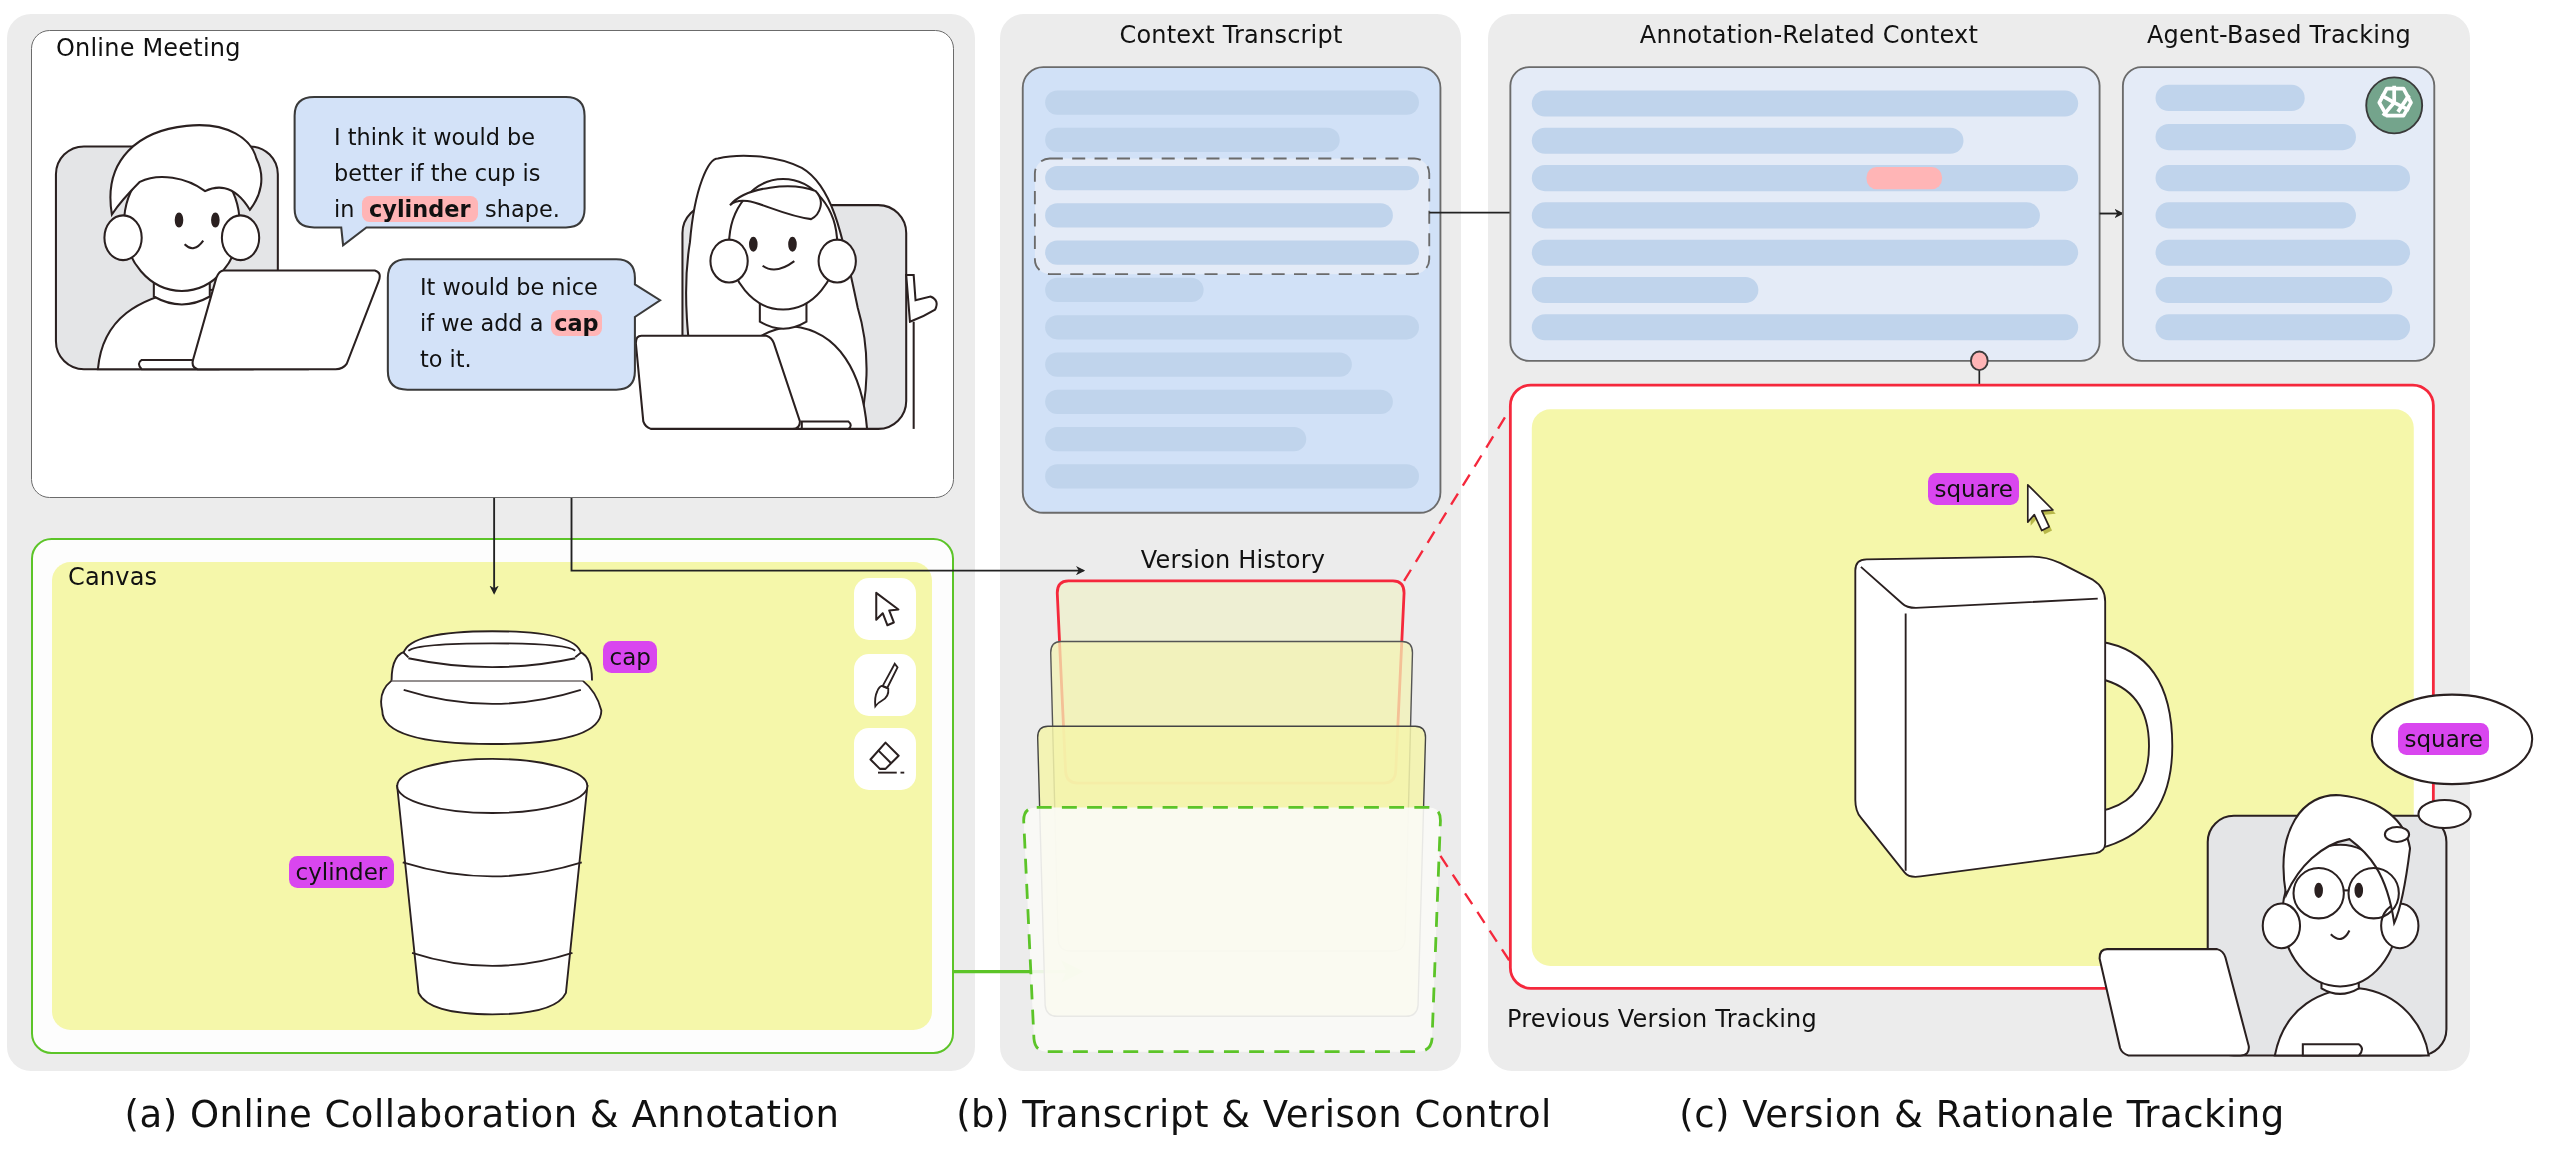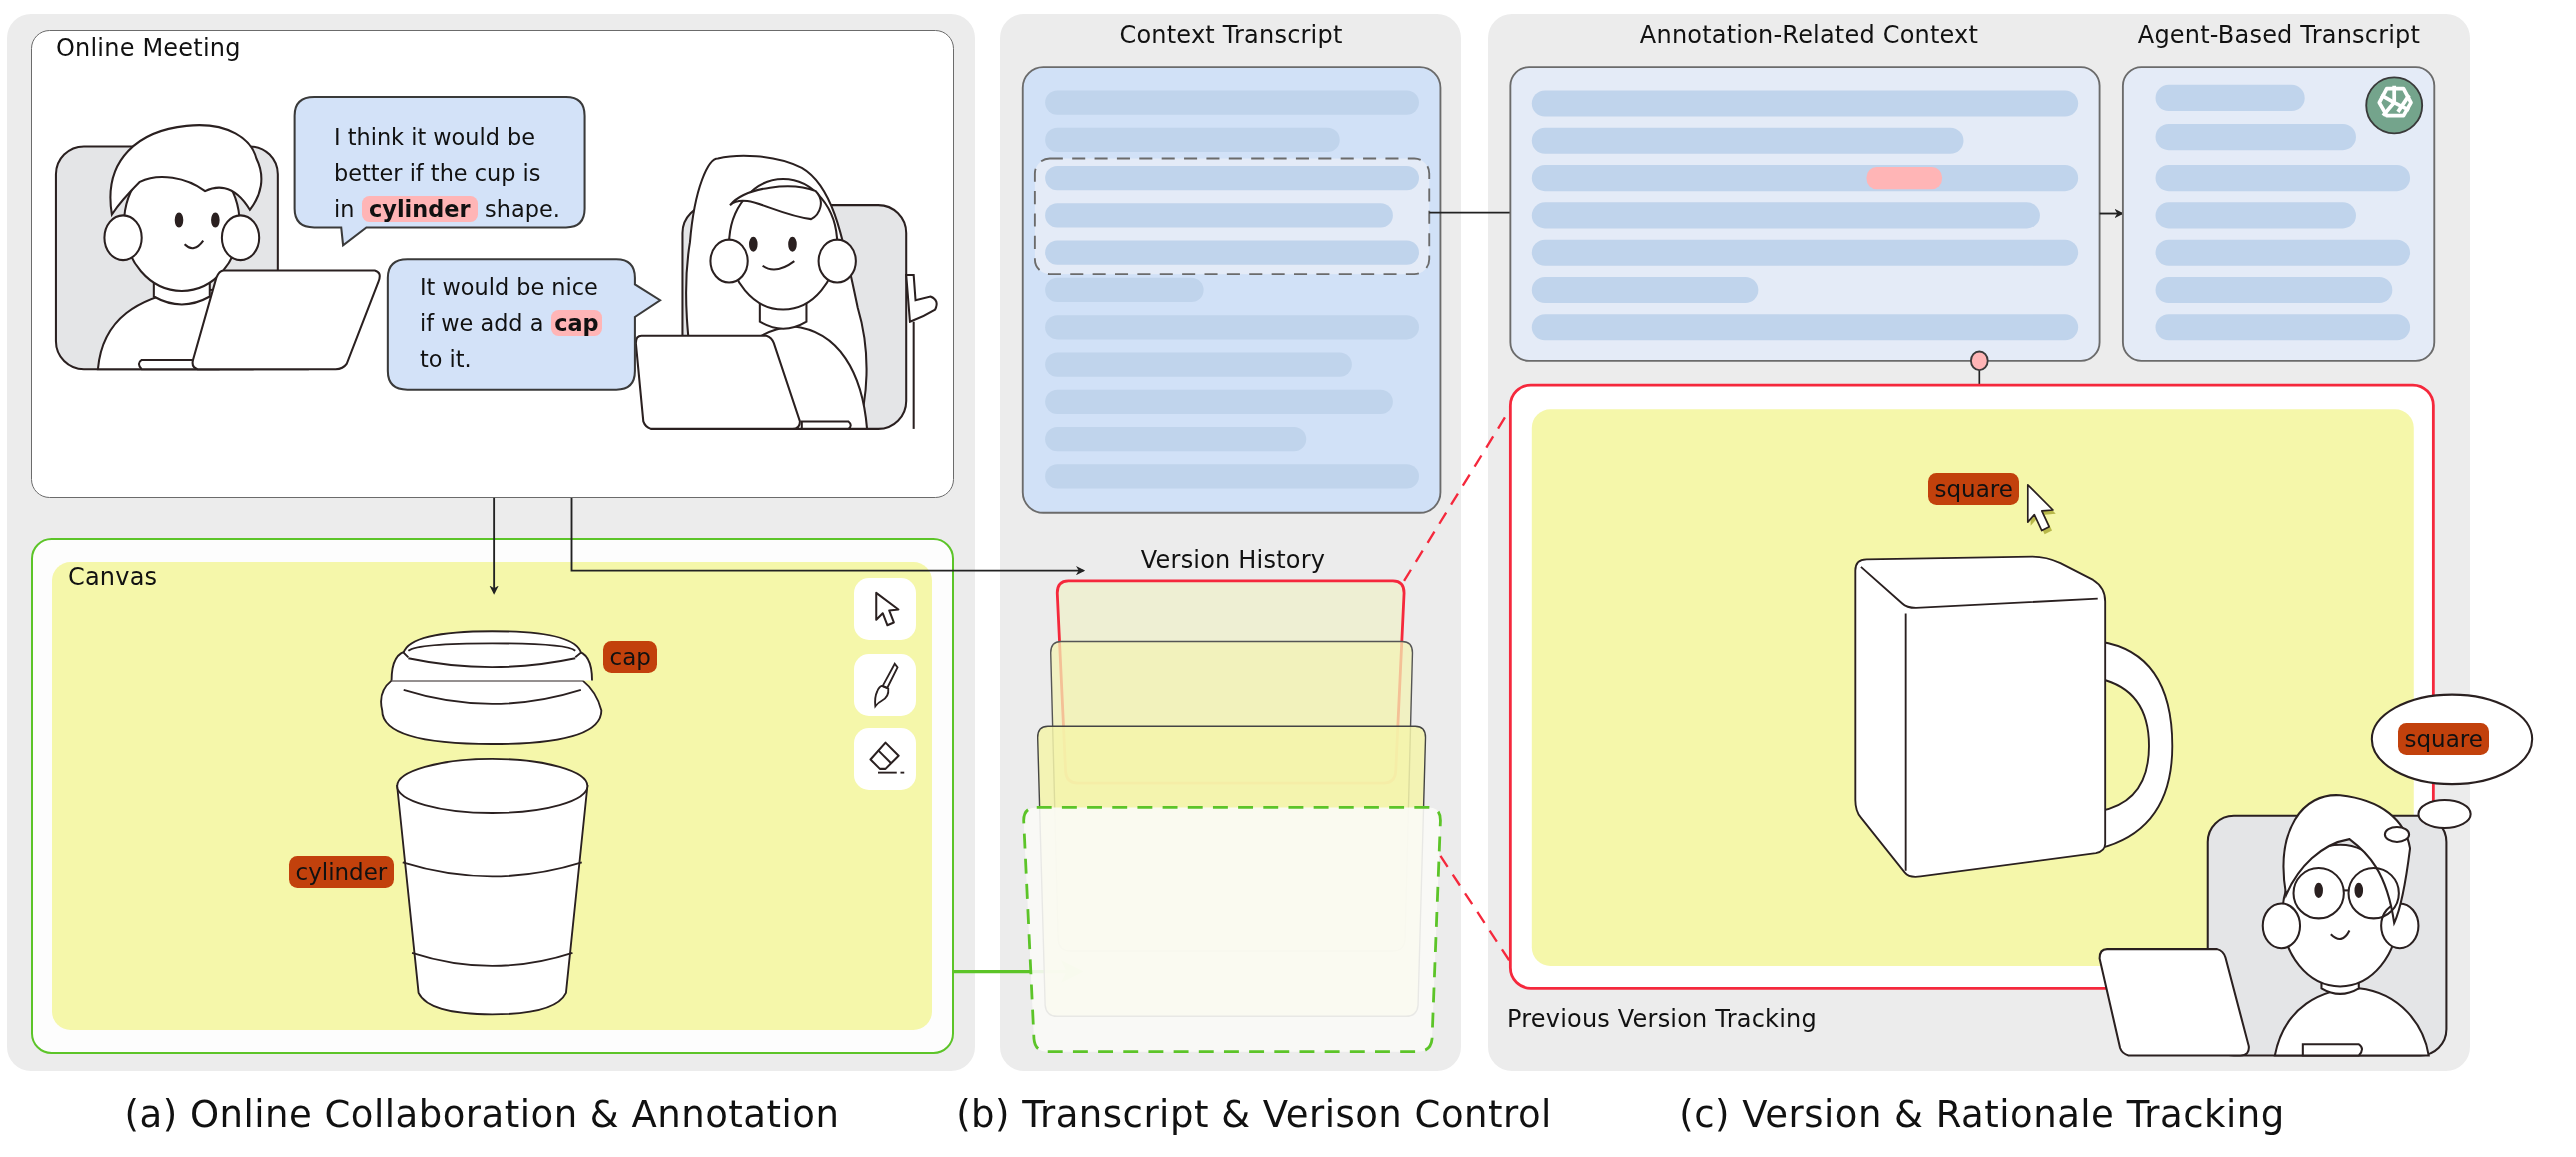--- a/index.html
+++ b/index.html
@@ -1,21 +1,21 @@
 <!DOCTYPE html>
 <html style="font-size:15px"><head>
 <meta charset="utf-8">
 <style>
   html,body{margin:0;padding:0;background:#ffffff;}
   body{width:2576px;height:1158px;position:relative;overflow:hidden;font-family:"DejaVu Sans","Liberation Sans",sans-serif;color:#111;}
   .abs{position:absolute;}
   .panel-bg{position:absolute;background:#ececec;border-radius:24px;}
   .title{position:absolute;font-size:24px;font-weight:500;white-space:nowrap;letter-spacing:0.2px;}
   .caption{position:absolute;font-size:37px;white-space:nowrap;top:1093px;letter-spacing:0.5px;}
-  .tag{position:absolute;background:#c2410c;border-radius:8.4px;font-size:23px;padding:0 6.5px;line-height:32px;white-space:nowrap;}
+  .tag{position:absolute;background:#d946ef;border-radius:8.4px;font-size:23px;padding:0 6.5px;line-height:32px;white-space:nowrap;}
   .bubble{position:absolute;font-size:22.4px;line-height:36px;white-space:nowrap;}
   .bubble .hl{background:#ffb5b6;border-radius:7.5px;padding:0 7.5px;font-weight:bold;}
   .tool-btn{position:absolute;left:854px;width:62px;height:62px;background:#ffffff;border-radius:15px;display:flex;align-items:center;justify-content:center;}
   svg{position:absolute;left:0;top:0;}
 </style>
 </head>
 <body>
 
 <div class="panel-bg" style="left:6.5px;top:14px;width:968px;height:1057px;"></div>
 <div class="panel-bg" style="left:1000px;top:14px;width:461px;height:1057px;"></div>
@@ -229,21 +229,21 @@
     <line x1="16" y1="14" x2="30" y2="28" stroke="#2a2020" stroke-width="2.2"></line>
     <line x1="16" y1="38" x2="36" y2="38" stroke="#2a2020" stroke-width="2"></line>
     <line x1="40" y1="38" x2="44" y2="38" stroke="#2a2020" stroke-width="2"></line>
   </svg>
 </div>
 
 <div class="title" style="left:1231px;top:20.5px;transform:translateX(-50%);">Context Transcript</div>
 <div class="title" style="left:1233px;top:546px;transform:translateX(-50%);">Version History</div>
 
 <div class="title" style="left:1809px;top:20.5px;transform:translateX(-50%);">Annotation-Related Context</div>
-<div class="title" style="left:2279px;top:20.5px;transform:translateX(-50%);">Agent-Based Transcript</div>
+<div class="title" style="left:2279px;top:20.5px;transform:translateX(-50%);">Agent-Based Tracking</div>
 <div class="title" style="left:1507px;top:1005px;">Previous Version Tracking</div>
 <div class="tag" style="left:1928px;top:473px;">square</div>
 <div class="tag" style="left:2398px;top:723px;">square</div>
 
 <div class="caption" style="left:482px;transform:translateX(-50%);">(a) Online Collaboration &amp; Annotation</div>
 <div class="caption" style="left:1213px;transform:translateX(-50%);margin-left:41px;">(b) Transcript &amp; Verison Control</div>
 <div class="caption" style="left:1982px;transform:translateX(-50%);">(c) Version &amp; Rationale Tracking</div>
 
 
 </body></html>

